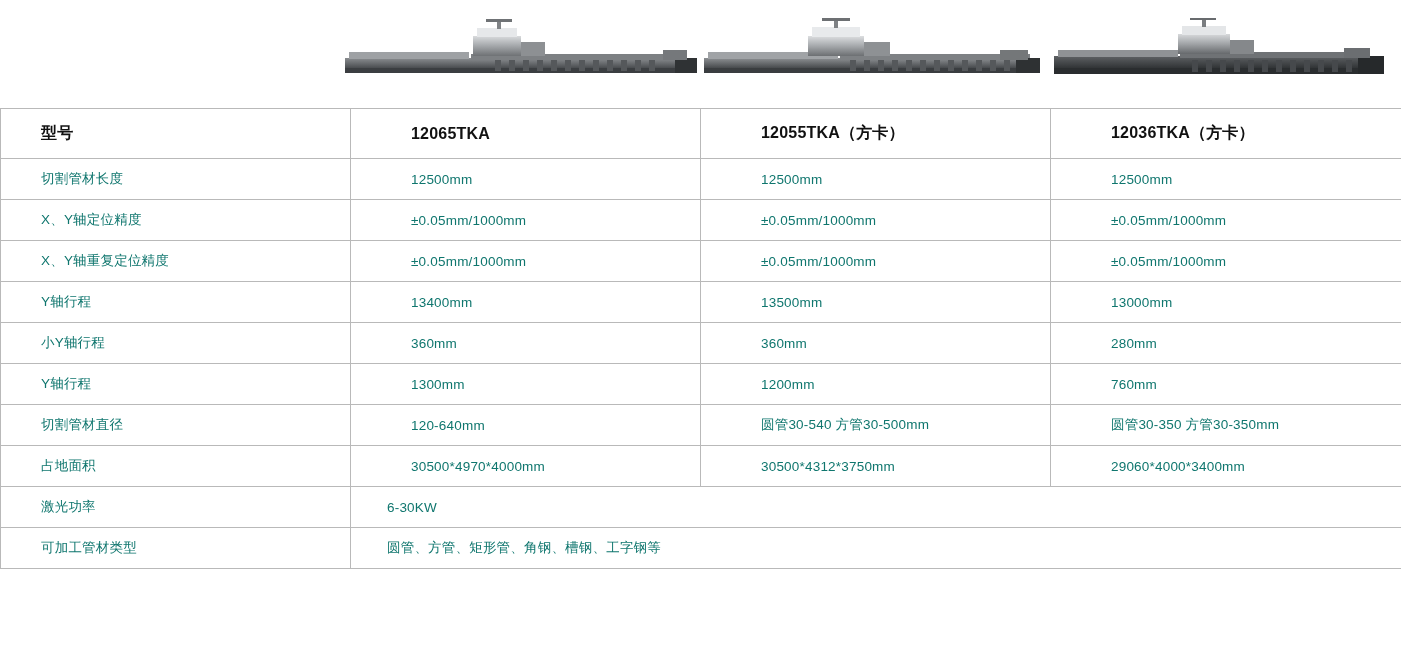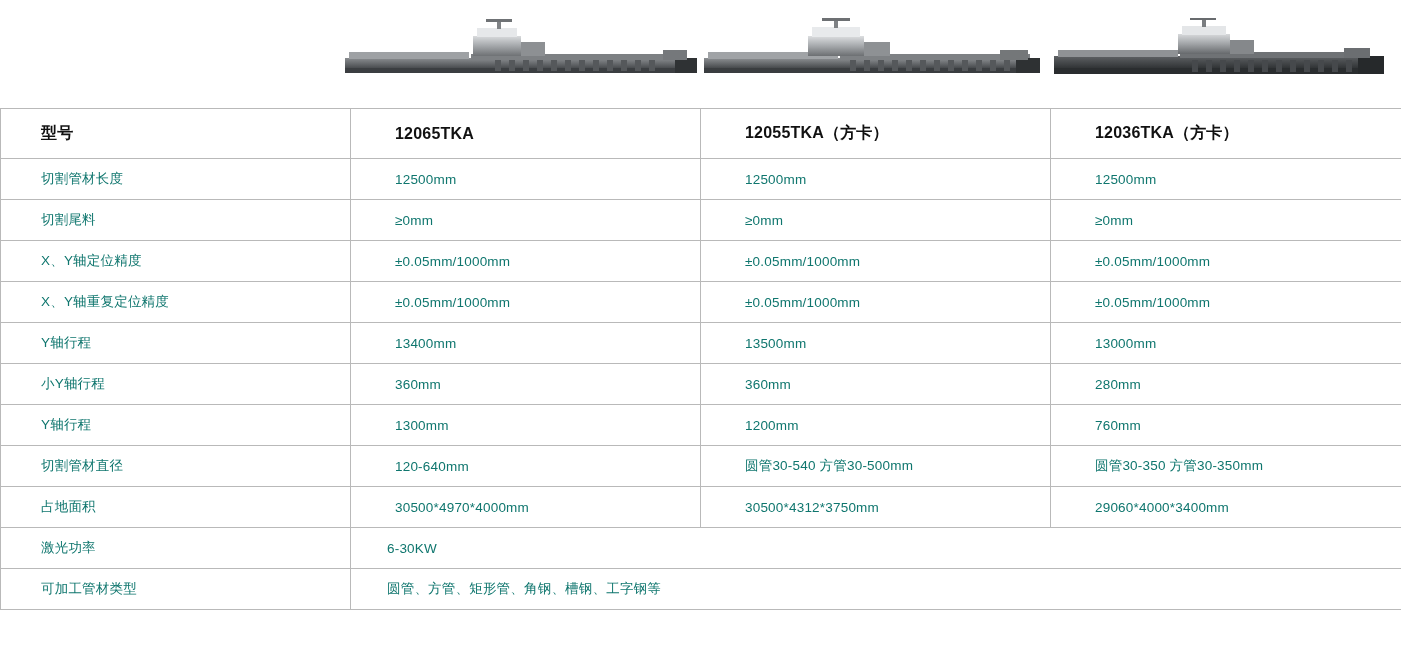--- a/index.html
+++ b/index.html
@@ -61,21 +61,21 @@
     height: 50px;
     font-size: 16px;
     font-weight: 700;
     color: #111;
   }
   .spec-table td.label {
     font-weight: 400;
     padding-left: 40px;
   }
   .spec-table tr.header-row td.label { font-weight: 700; }
-  .spec-table td.value { padding-left: 44px; }
+  .spec-table td.value { padding-left: 60px; }
   .spec-table tr.header-row td.value { }
 
   
   .spec-table td.span-value { padding-left: 36px; }
 
   
   .spec-table { border: 1px solid #9f9f9f; }
 </style>
 </head>
 <body>
@@ -225,26 +225,20 @@
       <td class="value">12036TKA（方卡）</td>
     </tr>
 
     <tr>
       <td class="label">切割管材长度</td>
       <td class="value">12500mm</td>
       <td class="value">12500mm</td>
       <td class="value">12500mm</td>
     </tr>
 
-    <tr>
-      <td class="label">切割尾料</td>
-      <td class="value">≥0mm</td>
-      <td class="value">≥0mm</td>
-      <td class="value">≥0mm</td>
-    </tr>
 
     <tr>
       <td class="label">X、Y轴定位精度</td>
       <td class="value">±0.05mm/1000mm</td>
       <td class="value">±0.05mm/1000mm</td>
       <td class="value">±0.05mm/1000mm</td>
     </tr>
 
     <tr>
       <td class="label">X、Y轴重复定位精度</td>

